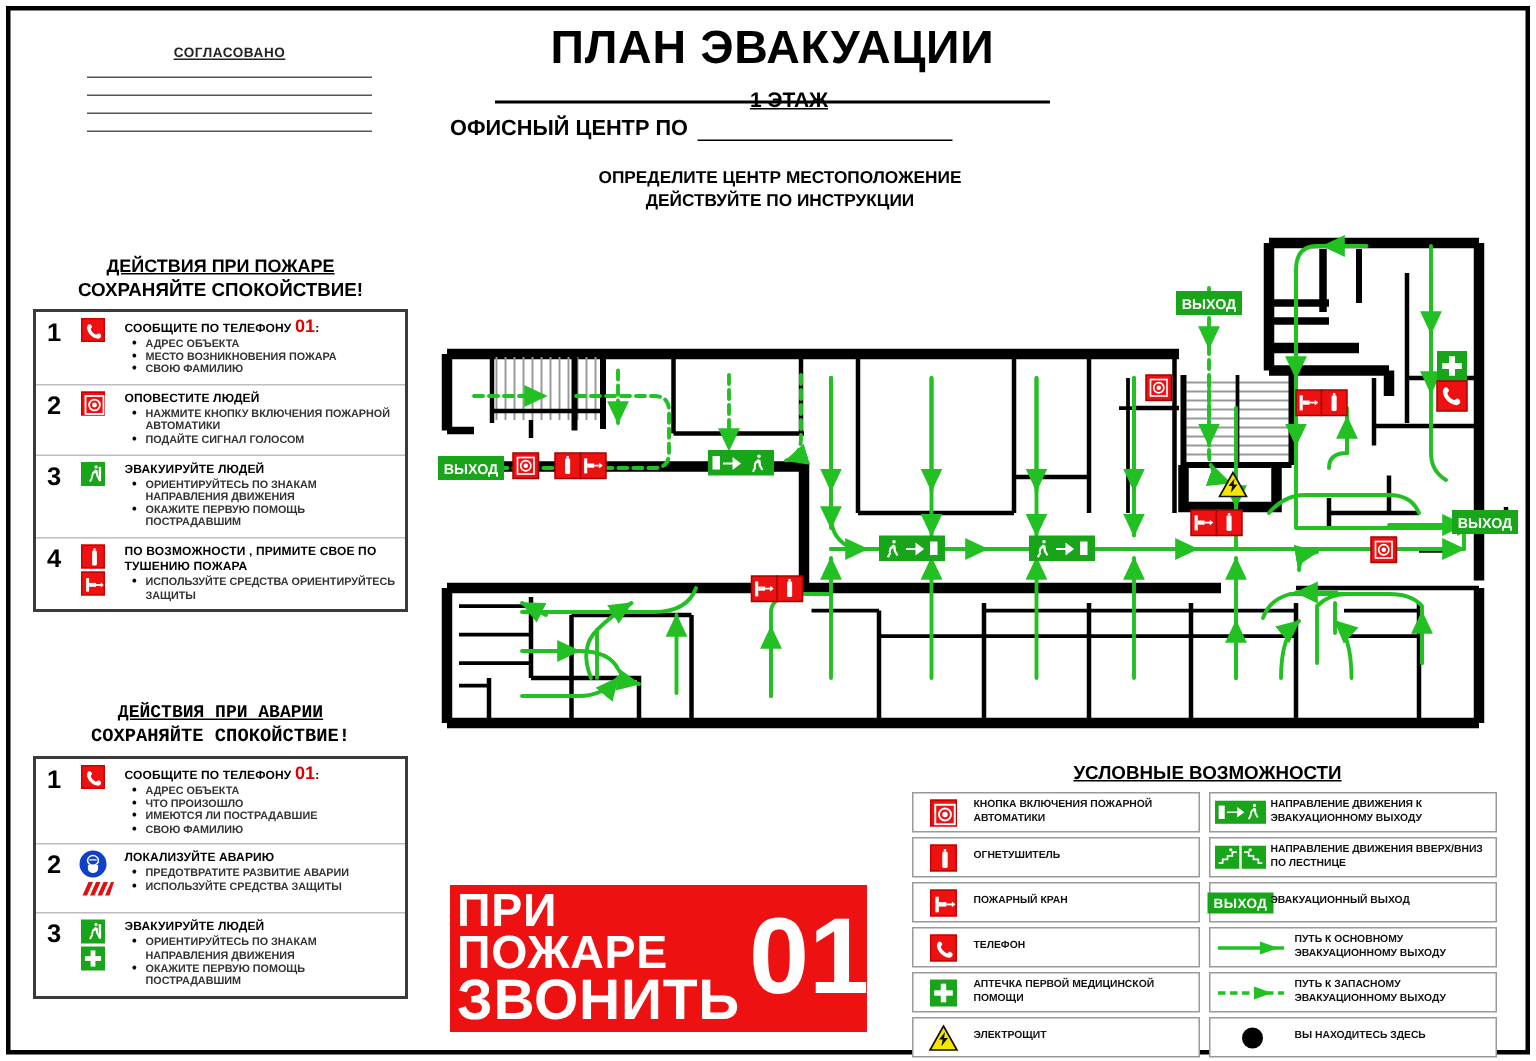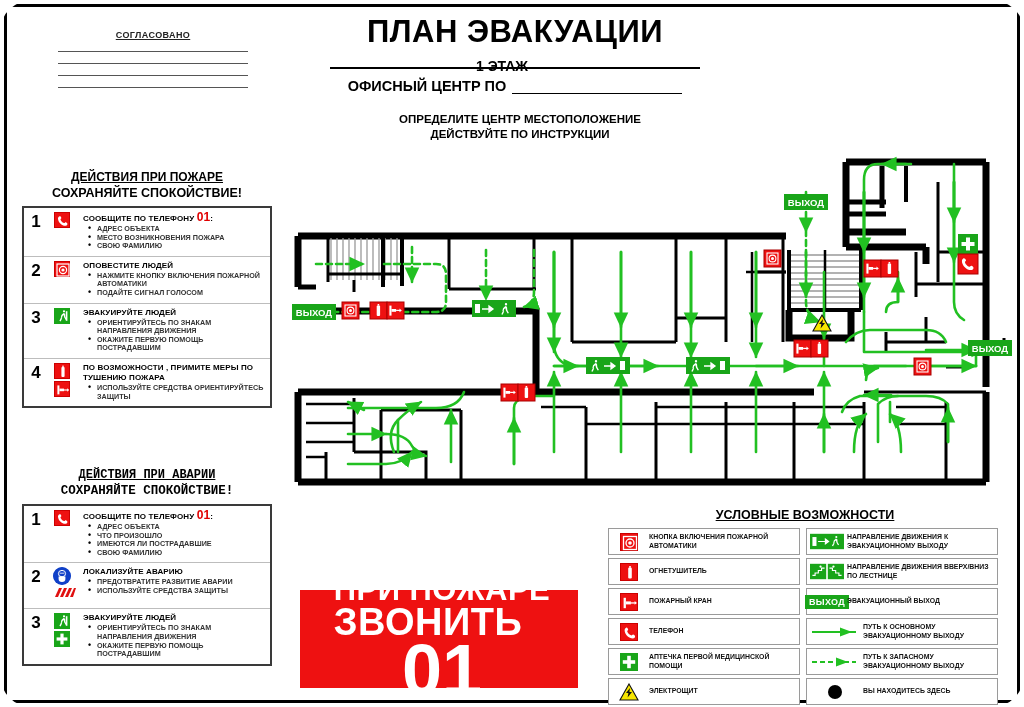--- a/index.html
+++ b/index.html
@@ -1,42 +1,42 @@
 <!DOCTYPE html>
 <html lang="ru"><head>
 <meta charset="utf-8">
 <style>
   html,body{margin:0;padding:0;background:#fff;}
   body{font-family:"Liberation Sans","DejaVu Sans",sans-serif;}
   #page{
     position:relative;width:1024px;height:707px;background:#ffffff;
-    overflow:hidden;box-sizing:border-box;border-radius:32px;
+    overflow:hidden;box-sizing:border-box;
   }
   
   #frame{
     position:absolute;left:4px;top:4px;width:1016px;height:699px;
     border:3px solid #000;box-sizing:border-box;
   }
 
   
   .approve-block{position:absolute;text-align:center;}
   .approve-cap{font-size:9px;font-weight:700;letter-spacing:.4px;
     text-decoration:underline;color:#222;}
   .approve-lines{margin-top:9px;}
   .approve-lines div{height:1px;background:#555;margin:11px 0;}
 
   #title-main{
     position:absolute;left:330px;top:16px;width:370px;text-align:center;
     font-size:31px;font-weight:700;letter-spacing:.5px;line-height:1;
     border-bottom:2px solid #000;padding-bottom:20px;
   }
-  #title-floor{position:absolute;left:317px;top:58px;width:370px;text-align:center;
-    font-size:14px;font-weight:700;}
+  #title-floor{position:absolute;left:341px;top:58px;width:370px;text-align:center;
+    font-size:14px;font-weight:700;text-decoration:underline;}
   #title-obj-row{position:absolute;left:300px;top:78px;width:430px;
-    display:flex;align-items:flex-end;justify-content:center;gap:6px;}
+    display:flex;align-items:flex-end;justify-content:flex-start;gap:6px;}
   #title-obj{font-size:14.5px;font-weight:700;white-space:nowrap;}
   #title-obj-blank{width:170px;border-bottom:1.6px solid #000;height:14px;}
   #title-instr{position:absolute;left:330px;top:112px;width:380px;text-align:center;
     font-size:11.5px;font-weight:700;line-height:15px;}
 
   
   .panel-head{position:absolute;width:250px;text-align:center;}
   .panel-head .h1{font-size:12px;font-weight:700;text-decoration:underline;}
   .panel-head .h2{font-size:12.5px;font-weight:700;margin-top:2px;}
   .panel-box{position:absolute;width:250px;border:2px solid #3a3a3a;
@@ -59,21 +59,21 @@
   .chip{display:inline-block;box-sizing:border-box;position:relative;}
   .chip.red{background:#ee1111;border:1px solid #cc0000;}
   .chip.green{background:#19a519;}
   .chip.blue{background:#1040c8;border-radius:50%;}
   .ico16{width:16px;height:16px;}
   .ico18{width:18px;height:18px;}
   svg{display:block;}
 
   
   #banner{position:absolute;left:300px;top:590px;width:278px;height:98px;
-    background:#ee1111;display:flex;align-items:center;justify-content:center;flex-direction:column;}
+    background:#ee1111;display:flex;align-items:center;justify-content:center;}
   #banner .bl{color:#fff;font-weight:700;line-height:.93;text-align:left;
     padding-left:6px;}
   #banner .l1{font-size:31px;letter-spacing:.5px;}
   #banner .l2{font-size:38px;letter-spacing:.5px;}
   #banner .num{color:#fff;font-size:72px;font-weight:700;line-height:.85;
     margin-left:6px;}
 
   
   #legend-title{position:absolute;left:610px;top:508px;width:390px;
     text-align:center;font-size:12.5px;font-weight:700;text-decoration:underline;}
@@ -196,21 +196,21 @@
         <span class="chip red ico16">
           <svg viewBox="0 0 16 16" width="16" height="16">
               <rect x="2.4" y="3.4" width="2" height="9" fill="#fff"></rect>
               <rect x="4.4" y="6.6" width="4.6" height="2.6" fill="#fff"></rect>
               <rect x="9" y="7.4" width="4" height="1.2" fill="#fff"></rect>
               <path d="M12.2 6.3 l2 1.7 -2 1.7z" fill="#fff"></path>
             </svg>
         </span>
       </div>
       <div class="step-txt">
-        <div class="step-title">ПО ВОЗМОЖНОСТИ , ПРИМИТЕ МЕРЫ ПО ТУШЕНИЮ ПОЖАРА</div>
+        <div class="step-title">ПО ВОЗМОЖНОСТИ , ПРИМИТЕ СВОЕ ПО ТУШЕНИЮ ПОЖАРА</div>
         <ul class="step-list">
           <li>ИСПОЛЬЗУЙТЕ СРЕДСТВА ОРИЕНТИРУЙТЕСЬ ЗАЩИТЫ</li>
         </ul>
       </div>
     </div>
   </div>
 
   <div class="panel-head" style="left:22px;top:468px;font-family:Liberation Mono, monospace;">
     <div class="h1">ДЕЙСТВИЯ ПРИ АВАРИИ</div>
     <div class="h2">СОХРАНЯЙТЕ СПОКОЙСТВИЕ!</div>

